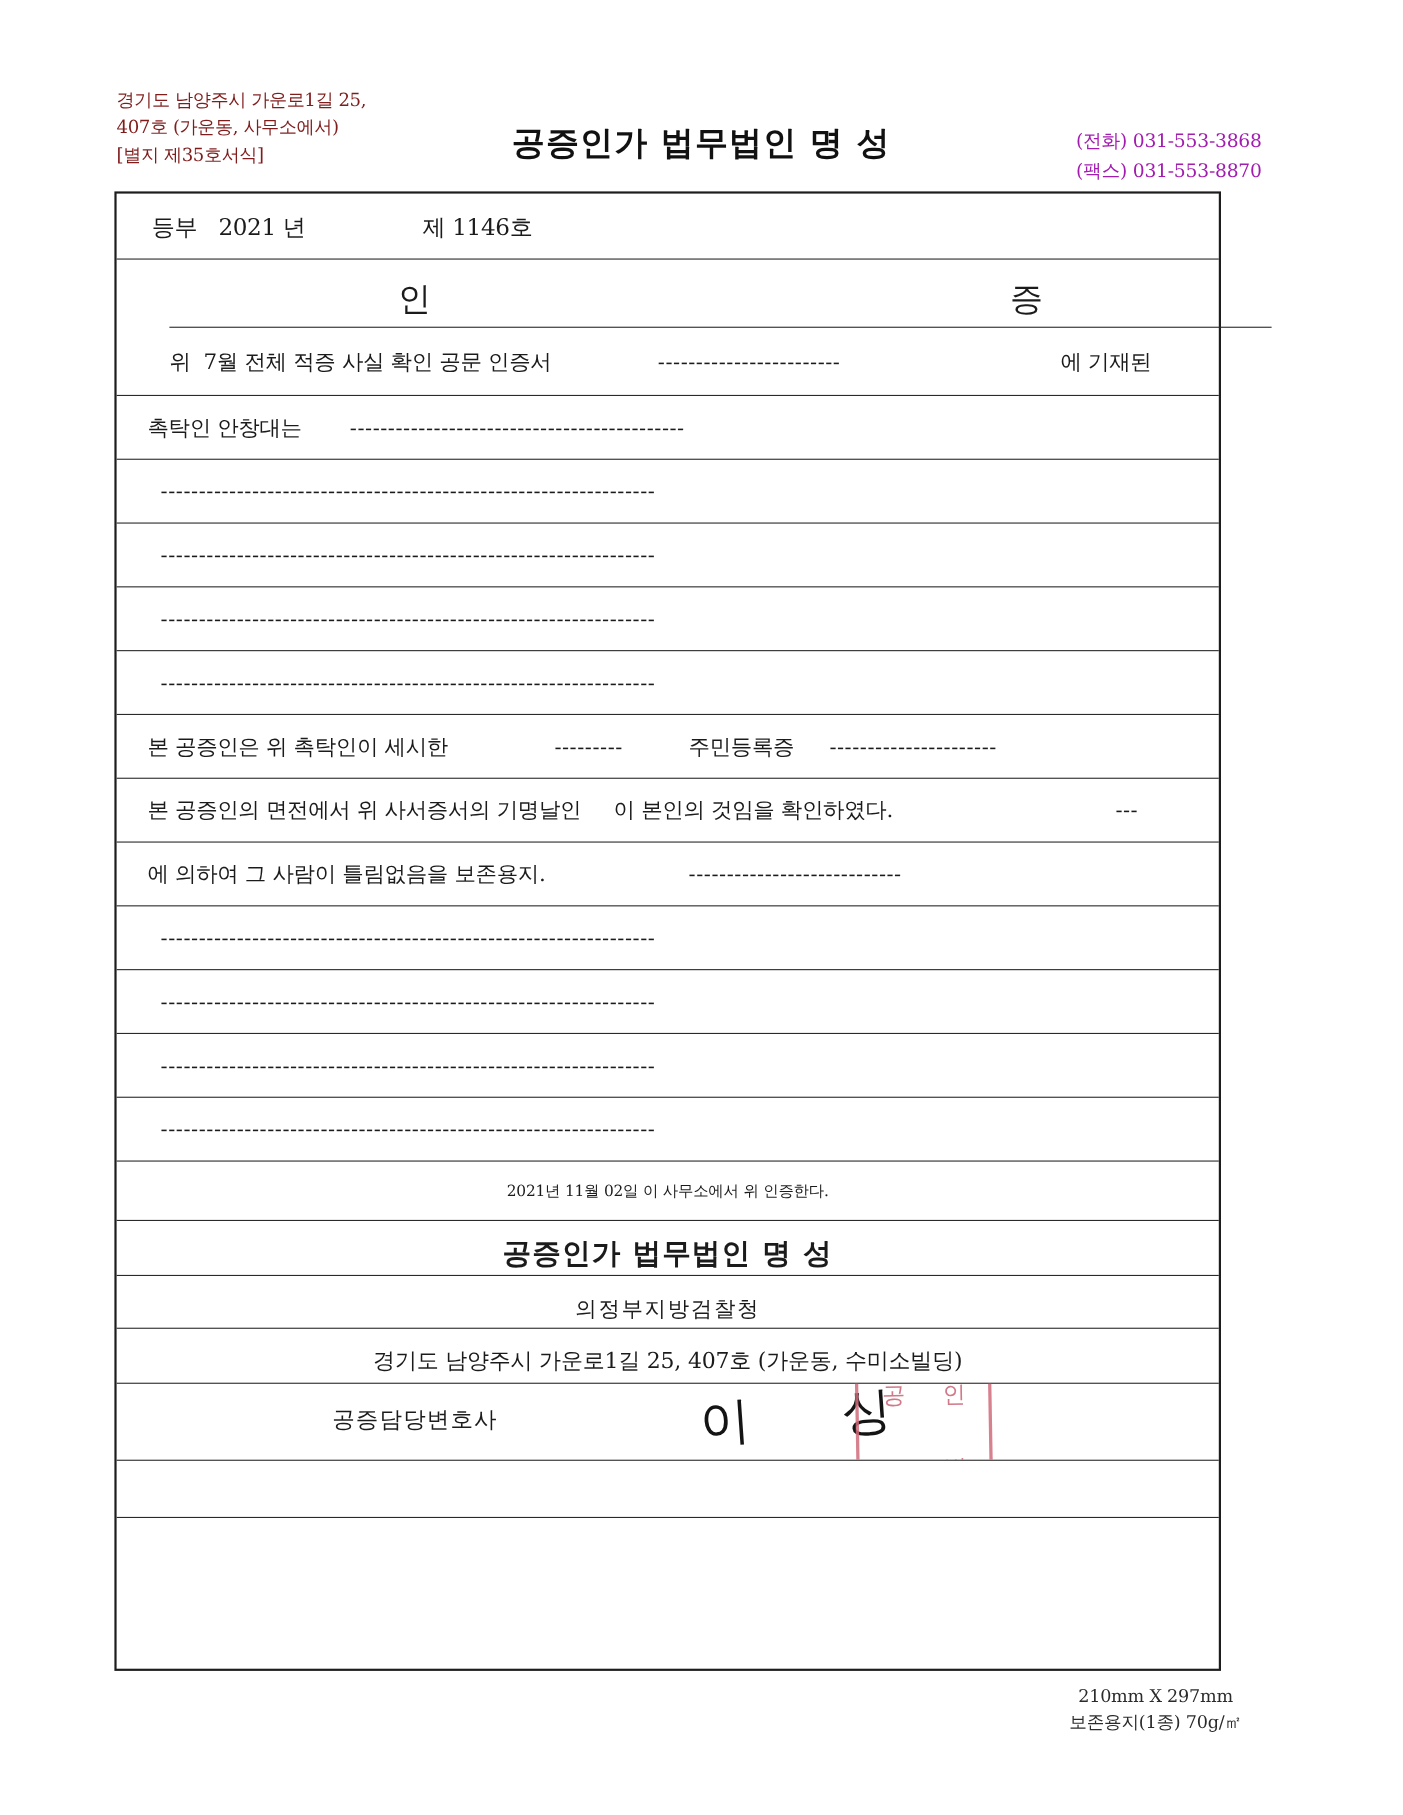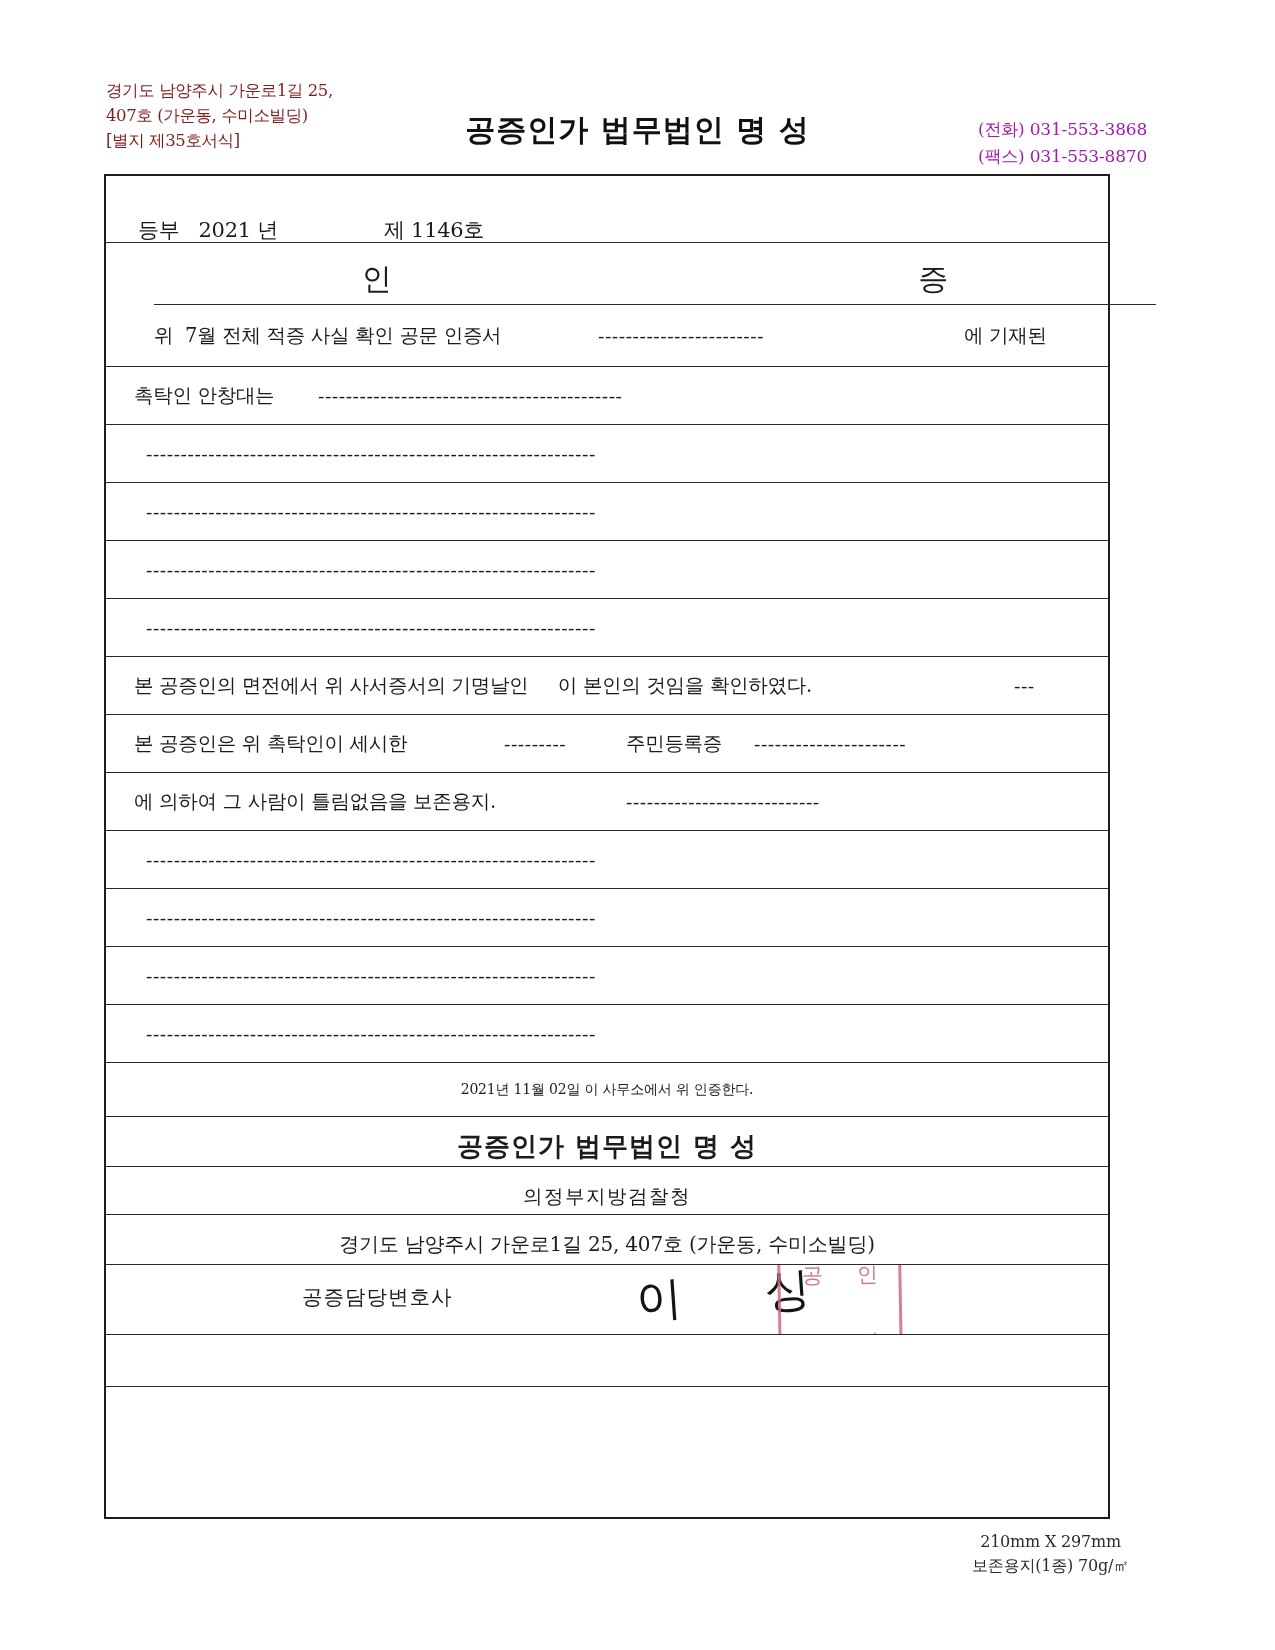--- a/index.html
+++ b/index.html
@@ -182,33 +182,33 @@
     letter-spacing: -0.2px;
   }
   .footer div { white-space: nowrap; }
 </style>
 </head>
 <body>
 
 <div class="header">
   <div class="hdr-left">
     <div>경기도 남양주시 가운로1길 25,</div>
-    <div>407호 (가운동, 수미소빌딩)</div>
+    <div>407호 (가운동, 사무소에서)</div>
     <div>[별지 제35호서식]</div>
   </div>
   <div class="hdr-title">공증인가 법무법인 명   성</div>
   <div class="hdr-right">
     <div>(전화) 031-553-3868</div>
     <div>(팩스) 031-553-8870</div>
   </div>
 </div>
 
 <div class="frame">
 
-  <div class="row r-docno" style="height:44px;margin-top:23px;">
+  <div class="row r-docno" style="height:60px;">
     <span class="txt" style="left:32px;">등부   2021 년</span>
     <span class="txt" style="left:278px;">제 1146호</span>
   </div>
 
   <div class="row r-title" style="height:62px;">
     <span class="txt big">인        증</span>
   </div>
 
   <div class="row" style="height:62px;padding-left:16px;">
     <span class="txt" style="left:48px; top:17px;">위  7월 전체 적증 사실 확인 공문 인증서</span>
@@ -225,32 +225,32 @@
     <span class="dash">-----------------------------------------------------------------</span>
   </div>
   <div class="row r-blankdash" style="height:58px;">
     <span class="dash">-----------------------------------------------------------------</span>
   </div>
   <div class="row r-blankdash" style="height:58px;">
     <span class="dash">-----------------------------------------------------------------</span>
   </div>
   <div class="row r-blankdash" style="height:58px;">
     <span class="dash">-----------------------------------------------------------------</span>
-  </div>
-
-  <div class="row" style="height:58px;">
-    <span class="txt" style="left:28px; top:15px;">본 공증인의 면전에서 위 사서증서의 기명날인     이 본인의 것임을 확인하였다.</span>
-    <span class="dash" style="left:908px; top:18px;">---</span>
   </div>
 
   <div class="row" style="height:58px;">
     <span class="txt" style="left:28px; top:15px;">본 공증인은 위 촉탁인이 세시한</span>
     <span class="dash" style="left:398px; top:18px;">---------</span>
     <span class="txt" style="left:520px; top:15px;">주민등록증</span>
     <span class="dash" style="left:648px; top:18px;">----------------------</span>
+  </div>
+
+  <div class="row" style="height:58px;">
+    <span class="txt" style="left:28px; top:15px;">본 공증인의 면전에서 위 사서증서의 기명날인     이 본인의 것임을 확인하였다.</span>
+    <span class="dash" style="left:908px; top:18px;">---</span>
   </div>
 
   <div class="row" style="height:58px;">
     <span class="txt" style="left:28px; top:15px;">에 의하여 그 사람이 틀림없음을 보존용지.</span>
     <span class="dash" style="left:520px; top:18px;">----------------------------</span>
   </div>
 
   <div class="row r-blankdash" style="height:58px;">
     <span class="dash">-----------------------------------------------------------------</span>
   </div>

